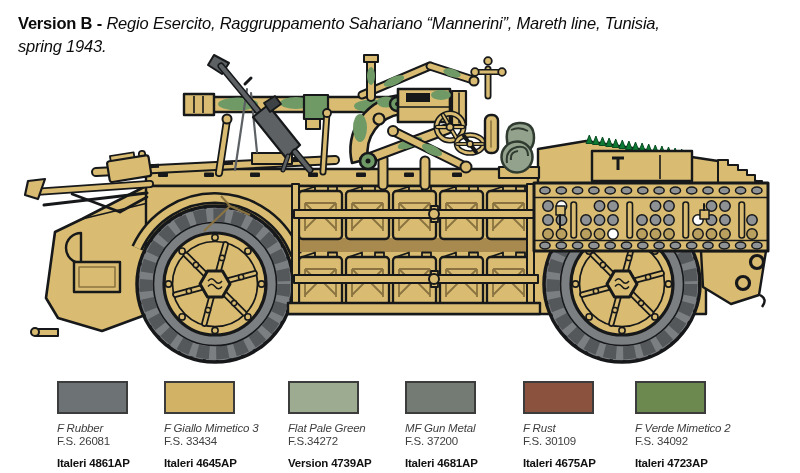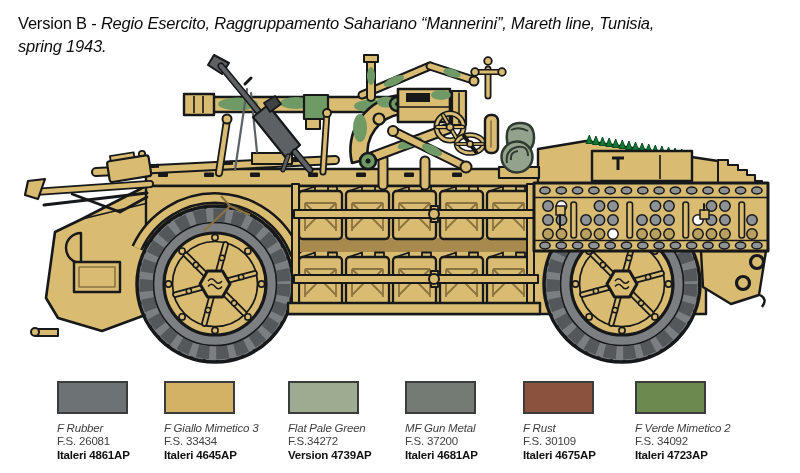--- a/index.html
+++ b/index.html
@@ -2,38 +2,38 @@
 <html style="--tan: #d9bc72; --tanDark: #8a7340; --tanShadow: #a88a4e; --ink: #16181a; --green: #6f9a66; --gun: #5d6164; --gunDark: #3f4245; --tire: #7c7f82; --tread: #55585b; --tarp: #93a28c; --tarpInk: #2f3a30; --ammo: #0d7a33; --holeGray: #8f9294; --holeTan: #b9a05e;"><head>
 <meta charset="utf-8">
 <style>
   html,body{margin:0;padding:0;}
   body{
     width:800px;height:473px;position:relative;overflow:hidden;
     background:#ffffff;font-family:"Liberation Sans",sans-serif;
   }
   .caption{position:absolute;left:18px;top:12px;width:672px;margin:0;
     font-size:16.5px;line-height:23px;color:#0b0b0b;letter-spacing:-0.2px;}
-  .caption b{font-style:normal;font-weight:normal;margin-top:48px;}
+  .caption b{font-style:normal;font-weight:bold;margin-top:48px;}
   .caption i{font-style:italic;}
   .vehicle{position:absolute;left:0;top:0;}
   .vehicle line{stroke-linecap:round;}
   .vehicle path,.vehicle polygon,.vehicle rect{stroke-linejoin:round;}
   
   .f-tan{fill:var(--tan)} .f-none{fill:none} .f-ink{fill:var(--ink)}
   .f-green{fill:var(--green)} .f-gun{fill:var(--gun)} .f-gund{fill:var(--gunDark)}
   .f-tire{fill:var(--tire)} .f-shadow{fill:var(--tanShadow)} .f-tarp{fill:var(--tarp)}
   
   .s-ink{stroke:var(--ink)} .s-tan{stroke:var(--tan)} .s-td{stroke:var(--tanDark)}
   .s-tread{stroke:var(--tread)} .s-tarpink{stroke:var(--tarpInk)} .s-gun{stroke:var(--gun)}
   
   .paint{position:absolute;top:381px;width:114px;}
   .chip{width:71px;height:33px;border:2px solid #3c3c3c;box-sizing:border-box;}
   .pname,.pfs{font-size:11.5px;line-height:12.5px;color:#3e3e3e;letter-spacing:-0.2px;}
   .pname{margin-top:8px;font-style:italic;}
-  .pcode{font-size:11.5px;line-height:13px;font-weight:bold;color:#101010;margin-top:2px;letter-spacing:-0.2px;}
+  .pcode{font-size:11.5px;line-height:13px;font-weight:bold;color:#101010;margin-top:10px;letter-spacing:-0.2px;}
 </style>
 </head>
 <body>
 
 <p class="caption"><b>Version B -</b> <i>Regio Esercito, Raggruppamento Sahariano “Mannerini”, Mareth line, Tunisia, spring 1943.</i></p>
 
 <svg class="vehicle" width="800" height="473" viewBox="0 0 800 473" xmlns="http://www.w3.org/2000/svg">
   <defs>
     <g id="wheelDef">
       <circle r="78" class="f-tire s-ink" stroke-width="3.5"></circle>

